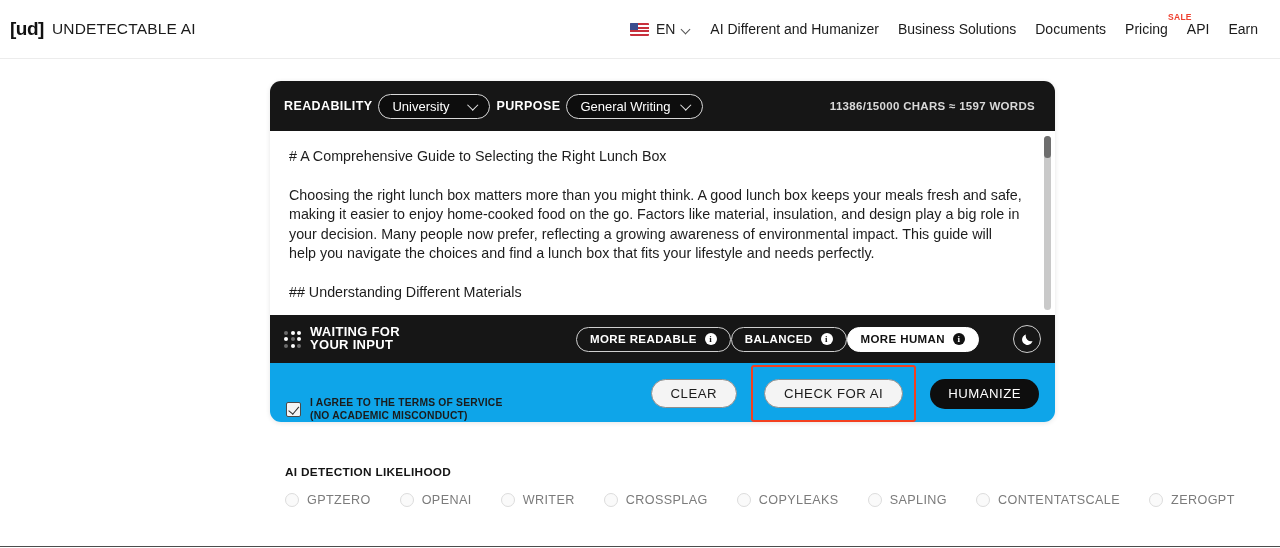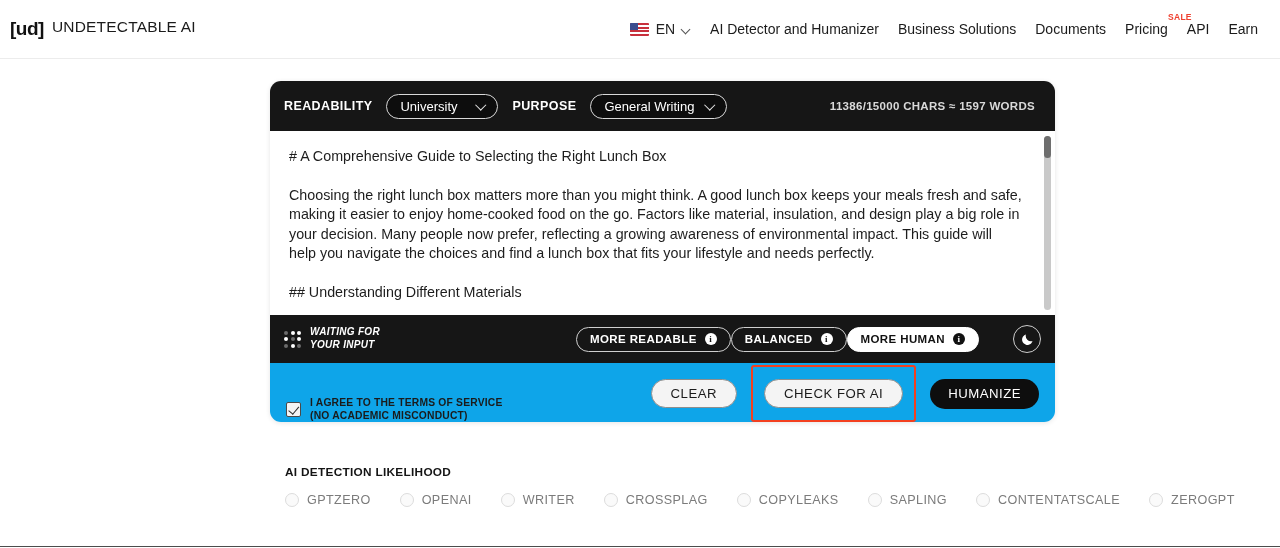--- a/index.html
+++ b/index.html
@@ -10,21 +10,21 @@
     overflow: hidden;
   }
   body { position: relative; }
 
   
   .topbar {
     position: absolute; left: 0; top: 0; width: 1280px; height: 59px;
     background: #fff; border-bottom: 1px solid #ececec;
     display: flex; align-items: center;
   }
-  .brand { display: flex; align-items: flex-start; margin-left: 10px; gap: 8px; }
+  .brand { display: flex; align-items: center; margin-left: 10px; gap: 8px; }
   .brand-mark {
     font-size: 19px; font-weight: bold; color: #111; letter-spacing: -0.5px;
     font-family: "Liberation Sans", sans-serif;
   }
   .brand-name {
     font-size: 15.5px; color: #1b1b1b; letter-spacing: 0.2px;
   }
   .nav-right {
     margin-left: auto; display: flex; align-items: center; gap: 19px;
     padding-right: 22px;
@@ -62,21 +62,21 @@
 
   
   .card {
     position: absolute; left: 270px; top: 81px; width: 785px;
     border-radius: 11px; overflow: hidden;
     box-shadow: 0 1px 5px rgba(0,0,0,0.10);
   }
 
   .card-toolbar {
     background: #161616; height: 50px; display: flex; align-items: center;
-    padding: 12px 14px; gap: 14px;
+    padding: 12px 14px; gap: 6px;
   }
   .tb-label {
     font-size: 12.5px; font-weight: bold; color: #fff; letter-spacing: 0.4px;
   }
   .pill-select {
     display: flex; align-items: center; justify-content: space-between;
     height: 25px; border: 1px solid #d8d8d8; border-radius: 13px;
     background: #0d0d0d; color: #fff; font-size: 13px;
     padding: 0 10px 0 13px; cursor: pointer; text-align: right;
   }
@@ -121,22 +121,22 @@
     background: #161616; height: 48px; display: flex; align-items: center;
     padding: 0 14px;
   }
   .dotgrid {
     display: grid; grid-template-columns: repeat(3, 4px);
     grid-template-rows: repeat(3, 4px); gap: 2.5px; margin-right: 9px;
   }
   .dotgrid i { width: 4px; height: 4px; border-radius: 50%; background: #fff; display:block; }
   .dotgrid i.dim { background: #6b6b6b; }
   .status-text {
-    font-size: 10px; font-weight: bold; color: #fff;
-    line-height: 12.6px; letter-spacing: 0.3px; font-style: italic;
+    font-size: 13px; font-weight: bold; color: #fff;
+    line-height: 12.6px; letter-spacing: 0.3px;
   }
   .mode-group { margin-left: auto; display: flex; align-items: center; }
   .mode-btn {
     height: 25px; border-radius: 13px; border: 1px solid #cfcfcf;
     background: transparent; color: #fff;
     font-size: 11.5px; font-weight: bold; letter-spacing: 0.4px;
     display: flex; align-items: center; gap: 8px; padding: 0 13px; cursor: pointer;
   }
   .mode-btn.active { background: #fff; color: #111; border-color: #fff; }
   .info-dot {
@@ -223,21 +223,21 @@
     <span class="brand-name">UNDETECTABLE AI</span>
   </div>
 
   <div class="nav-right">
     <div class="lang">
       <span class="flag"></span>
       <span class="lang-code">EN</span>
       <span class="chev"></span>
     </div>
 
-    <a class="navlink">AI Detector and Humanizer</a>
+    <a class="navlink">AI Different and Humanizer</a>
     <a class="navlink">Business Solutions</a>
     <a class="navlink">Documents</a>
     <a class="navlink">
       <span>Pricing</span>
       <span class="sale-tag">SALE</span>
     </a>
     <a class="navlink">API</a>
     <a class="navlink">Earn</a>
   </div>
 </div>

